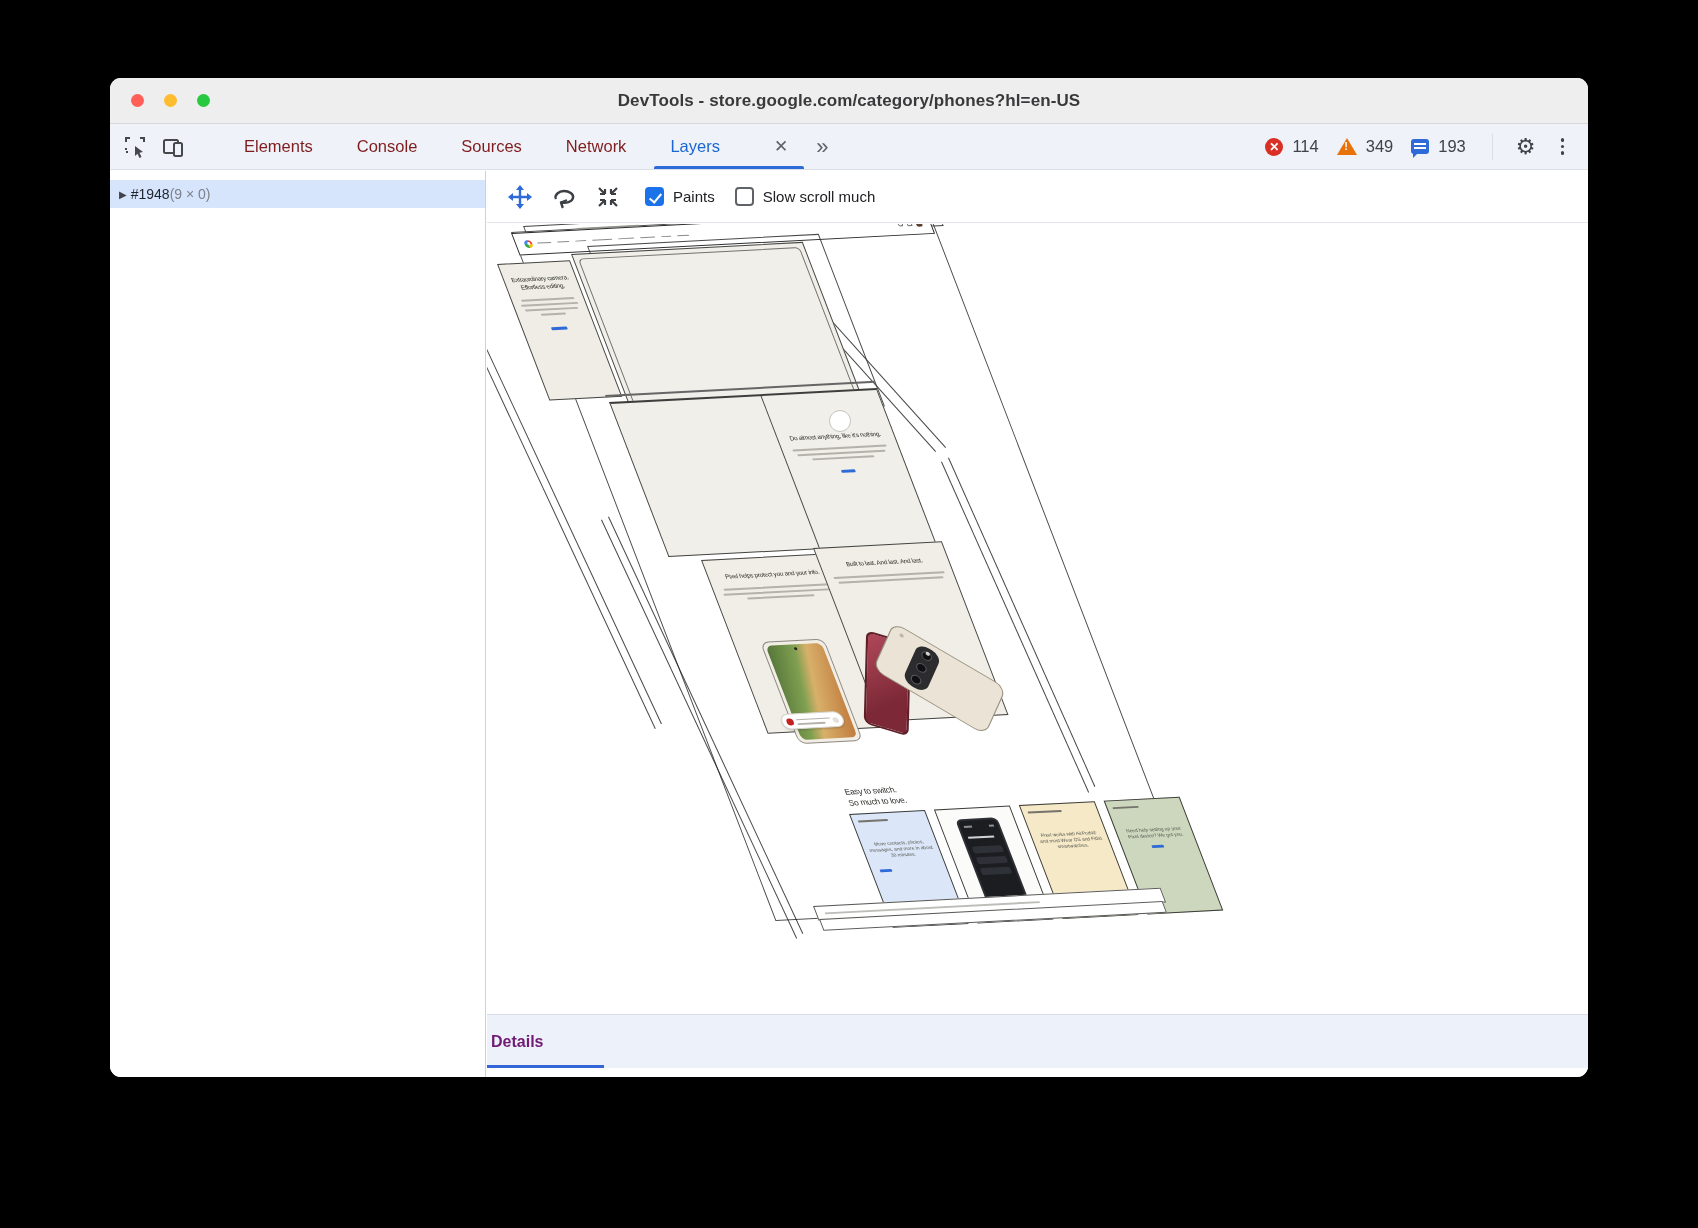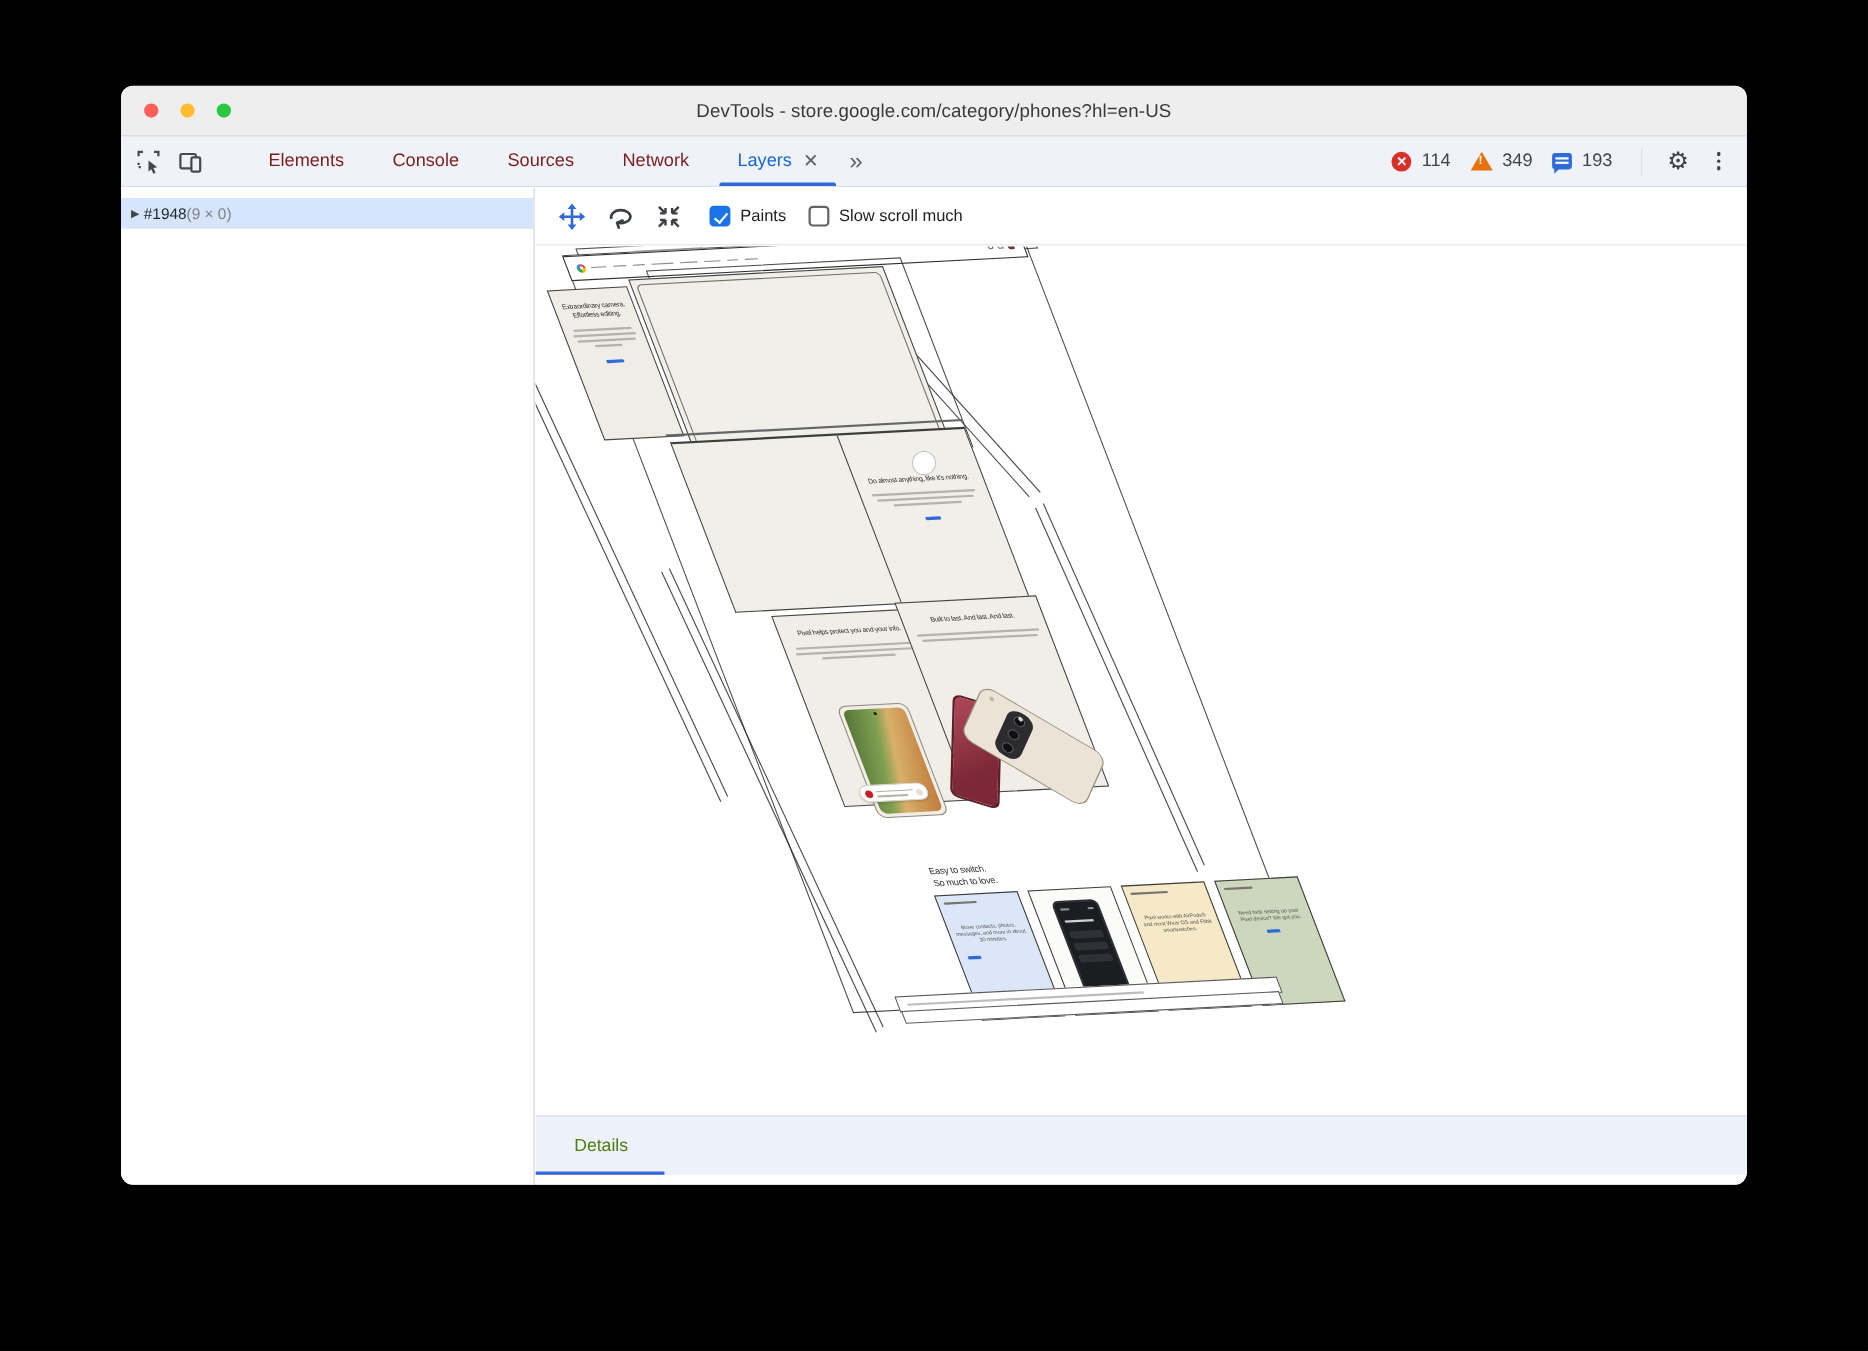--- a/index.html
+++ b/index.html
@@ -4,32 +4,32 @@
 <style>
   html,body{margin:0;padding:0;background:#000;}
   *{box-sizing:border-box;}
   .stage{position:relative;width:1698px;height:1228px;background:#000;overflow:hidden;
          font-family:"Liberation Sans",sans-serif;}
   .window{position:absolute;left:110px;top:78px;width:1478px;height:999px;background:#fff;
           border-radius:11px;overflow:hidden;box-shadow:0 20px 60px rgba(0,0,0,.6);}
   
   .titlebar{position:relative;height:46px;background:#efeeee;border-bottom:1px solid #d8d7d7;
             display:flex;align-items:center;justify-content:center;}
-  .title{font-size:17px;font-weight:400;color:#39393b;letter-spacing:.1px;}
+  .title{font-size:17px;font-weight:700;color:#39393b;letter-spacing:.1px;}
   .lights{position:absolute;left:21px;top:0;height:100%;display:flex;align-items:center;gap:20px;}
   .light{width:13px;height:13px;border-radius:50%;}
   .light.red{background:#ff5f57;}.light.yellow{background:#febc2e;}.light.green{background:#28c840;}
   
   .tabstrip{height:46px;background:#eff2f8;border-bottom:1px solid #dadfe8;display:flex;
             align-items:center;padding:0 14px 0 12px;}
   .tool-ic{width:26px;height:26px;margin-right:12px;display:flex;align-items:center;justify-content:center;cursor:pointer;}
   .tabs{display:flex;align-items:center;margin-left:24px;height:100%;}
   .tab{position:relative;height:100%;display:flex;align-items:center;padding:0 22px;
        font-size:16.5px;color:#7f1d1d;cursor:pointer;white-space:nowrap;}
-  .tab.active{color:#1a66d2;}
+  .tab.active{color:#1a66d2;gap:44px;}
   .tab.active .underline{position:absolute;left:6px;right:6px;bottom:0;height:3px;background:#2f6bd8;border-radius:2px 2px 0 0;}
   .tab .close{margin-left:10px;color:#5f6368;font-size:17px;line-height:1;}
   .more{font-size:22px;color:#5f6368;padding:0 6px;cursor:pointer;letter-spacing:-2px;}
   .status{margin-left:auto;display:flex;align-items:center;gap:9px;}
   .count{font-size:16.5px;color:#3f4349;margin-right:9px;}
   .errico{width:18px;height:18px;border-radius:50%;background:#d93025;color:#fff;display:flex;
           align-items:center;justify-content:center;font-size:12px;font-weight:700;}
   .warnico{width:0;height:0;border-left:10px solid transparent;border-right:10px solid transparent;
            border-bottom:17px solid #e8710a;position:relative;}
   .warnico:after{content:"!";position:absolute;left:-2.5px;top:2px;color:#fff;font-size:11px;font-weight:700;}
@@ -58,21 +58,21 @@
   .cbrow{display:flex;align-items:center;gap:9px;margin-left:10px;cursor:pointer;}
   .cb{width:19px;height:19px;border-radius:4px;border:2px solid #5f6368;background:#fff;}
   .cb.on{background:#1a73e8;border-color:#1a73e8;position:relative;}
   .cb.on:after{content:"";position:absolute;left:5px;top:1.5px;width:5px;height:10px;border:solid #fff;
                border-width:0 2.5px 2.5px 0;transform:rotate(40deg);}
   .cblabel{font-size:15px;color:#202124;}
   
   .canvas{position:absolute;left:0;top:53px;right:0;bottom:63px;background:#fff;overflow:hidden;cursor:move;}
   .detailsbar{position:absolute;left:0;right:0;bottom:9px;height:54px;background:#edf1f9;border-top:1px solid #d8dce5;}
   .details-tab{position:absolute;left:0;top:0;height:100%;width:117px;display:flex;align-items:center;
-               padding-left:35px;font-size:16px;color:#4d7c0f;cursor:pointer;}
+               padding-left:4px;font-size:16px;color:#701a75;cursor:pointer;font-weight:bold;}
   .details-underline{position:absolute;left:0;bottom:0;width:117px;height:3px;background:#3566d7;}
   
   .iso{position:absolute;transform-origin:0 0;transform:rotate(-3deg) skewX(18deg);}
   .ln{position:absolute;width:1.3px;background:rgba(40,40,40,.85);transform-origin:0 0;}
   .outline{border:1px solid rgba(55,55,55,.9);background:transparent;}
   .panel{background:#f1efe9;border:1px solid rgba(50,50,48,.9);}
   .stripe{background:#b4b2ab;height:2px;border-radius:1px;}
   .bluestripe{background:#2f6bd8;height:2.6px;border-radius:1px;}
   .scene-h{color:#2b2b27;font-weight:500;letter-spacing:-.2px;}
   .navbar{background:#fff;border:1.2px solid #2e2e2e;display:flex;align-items:center;padding:0 8px;gap:5px;}

